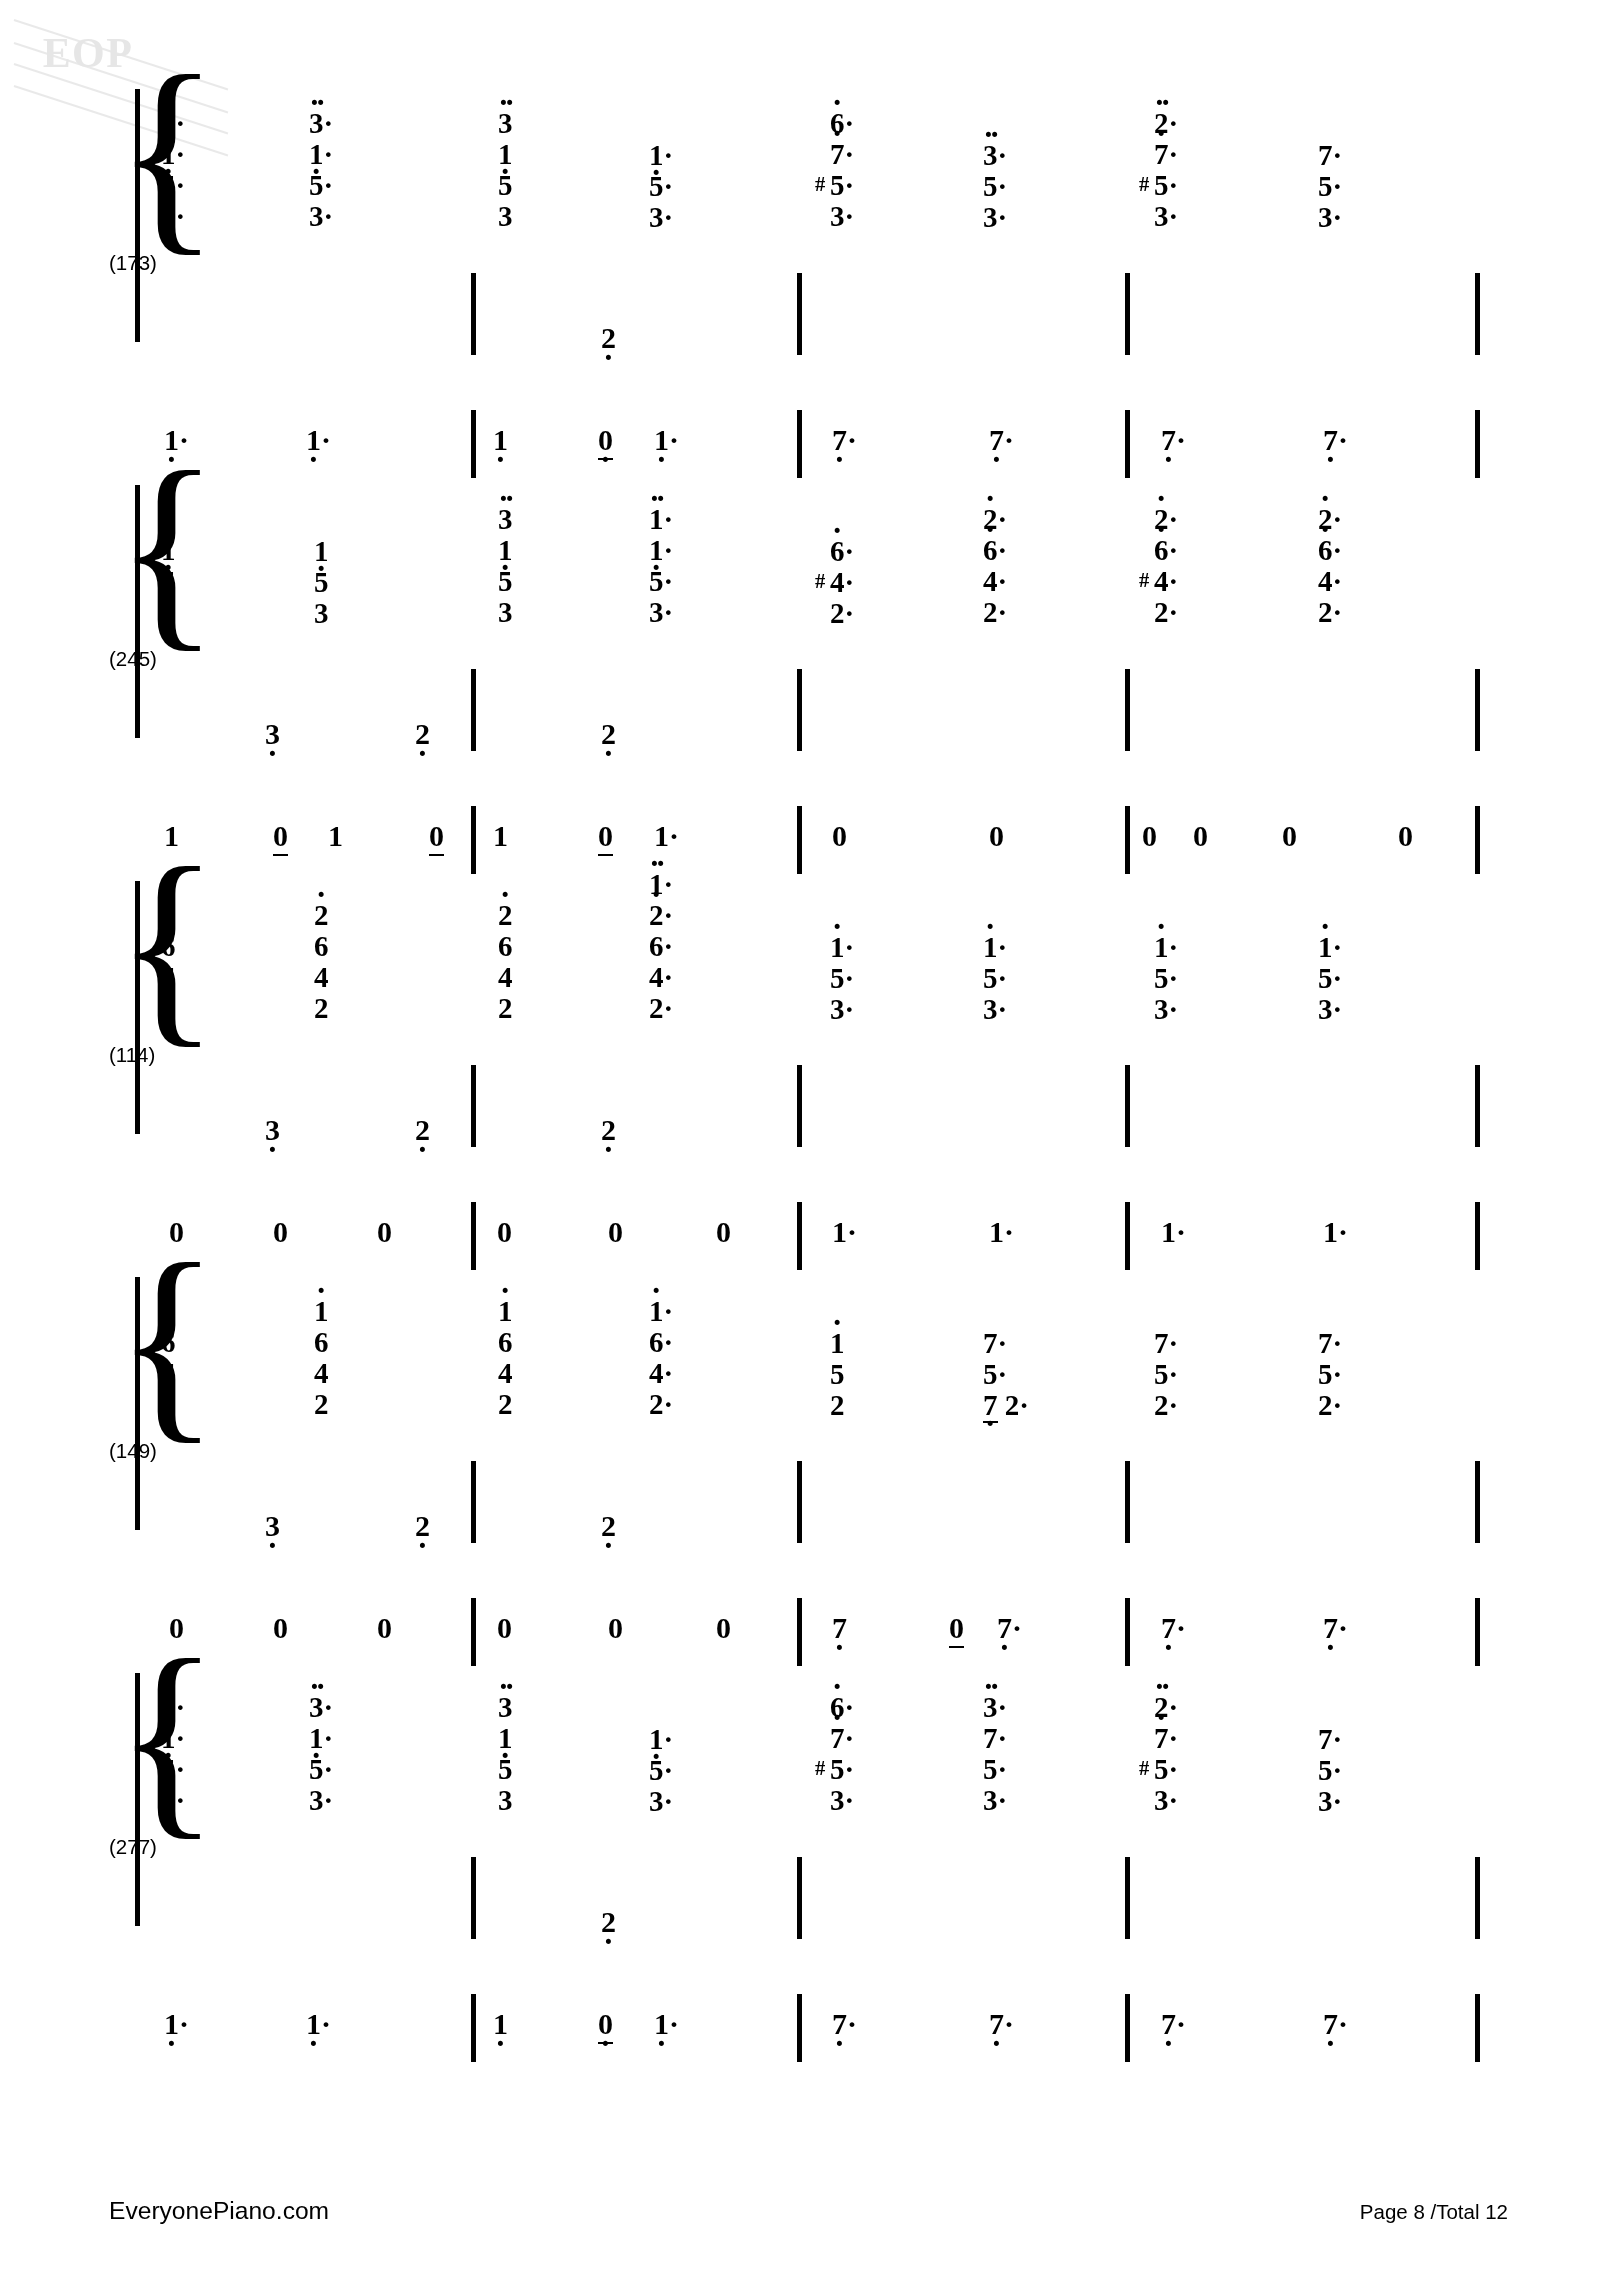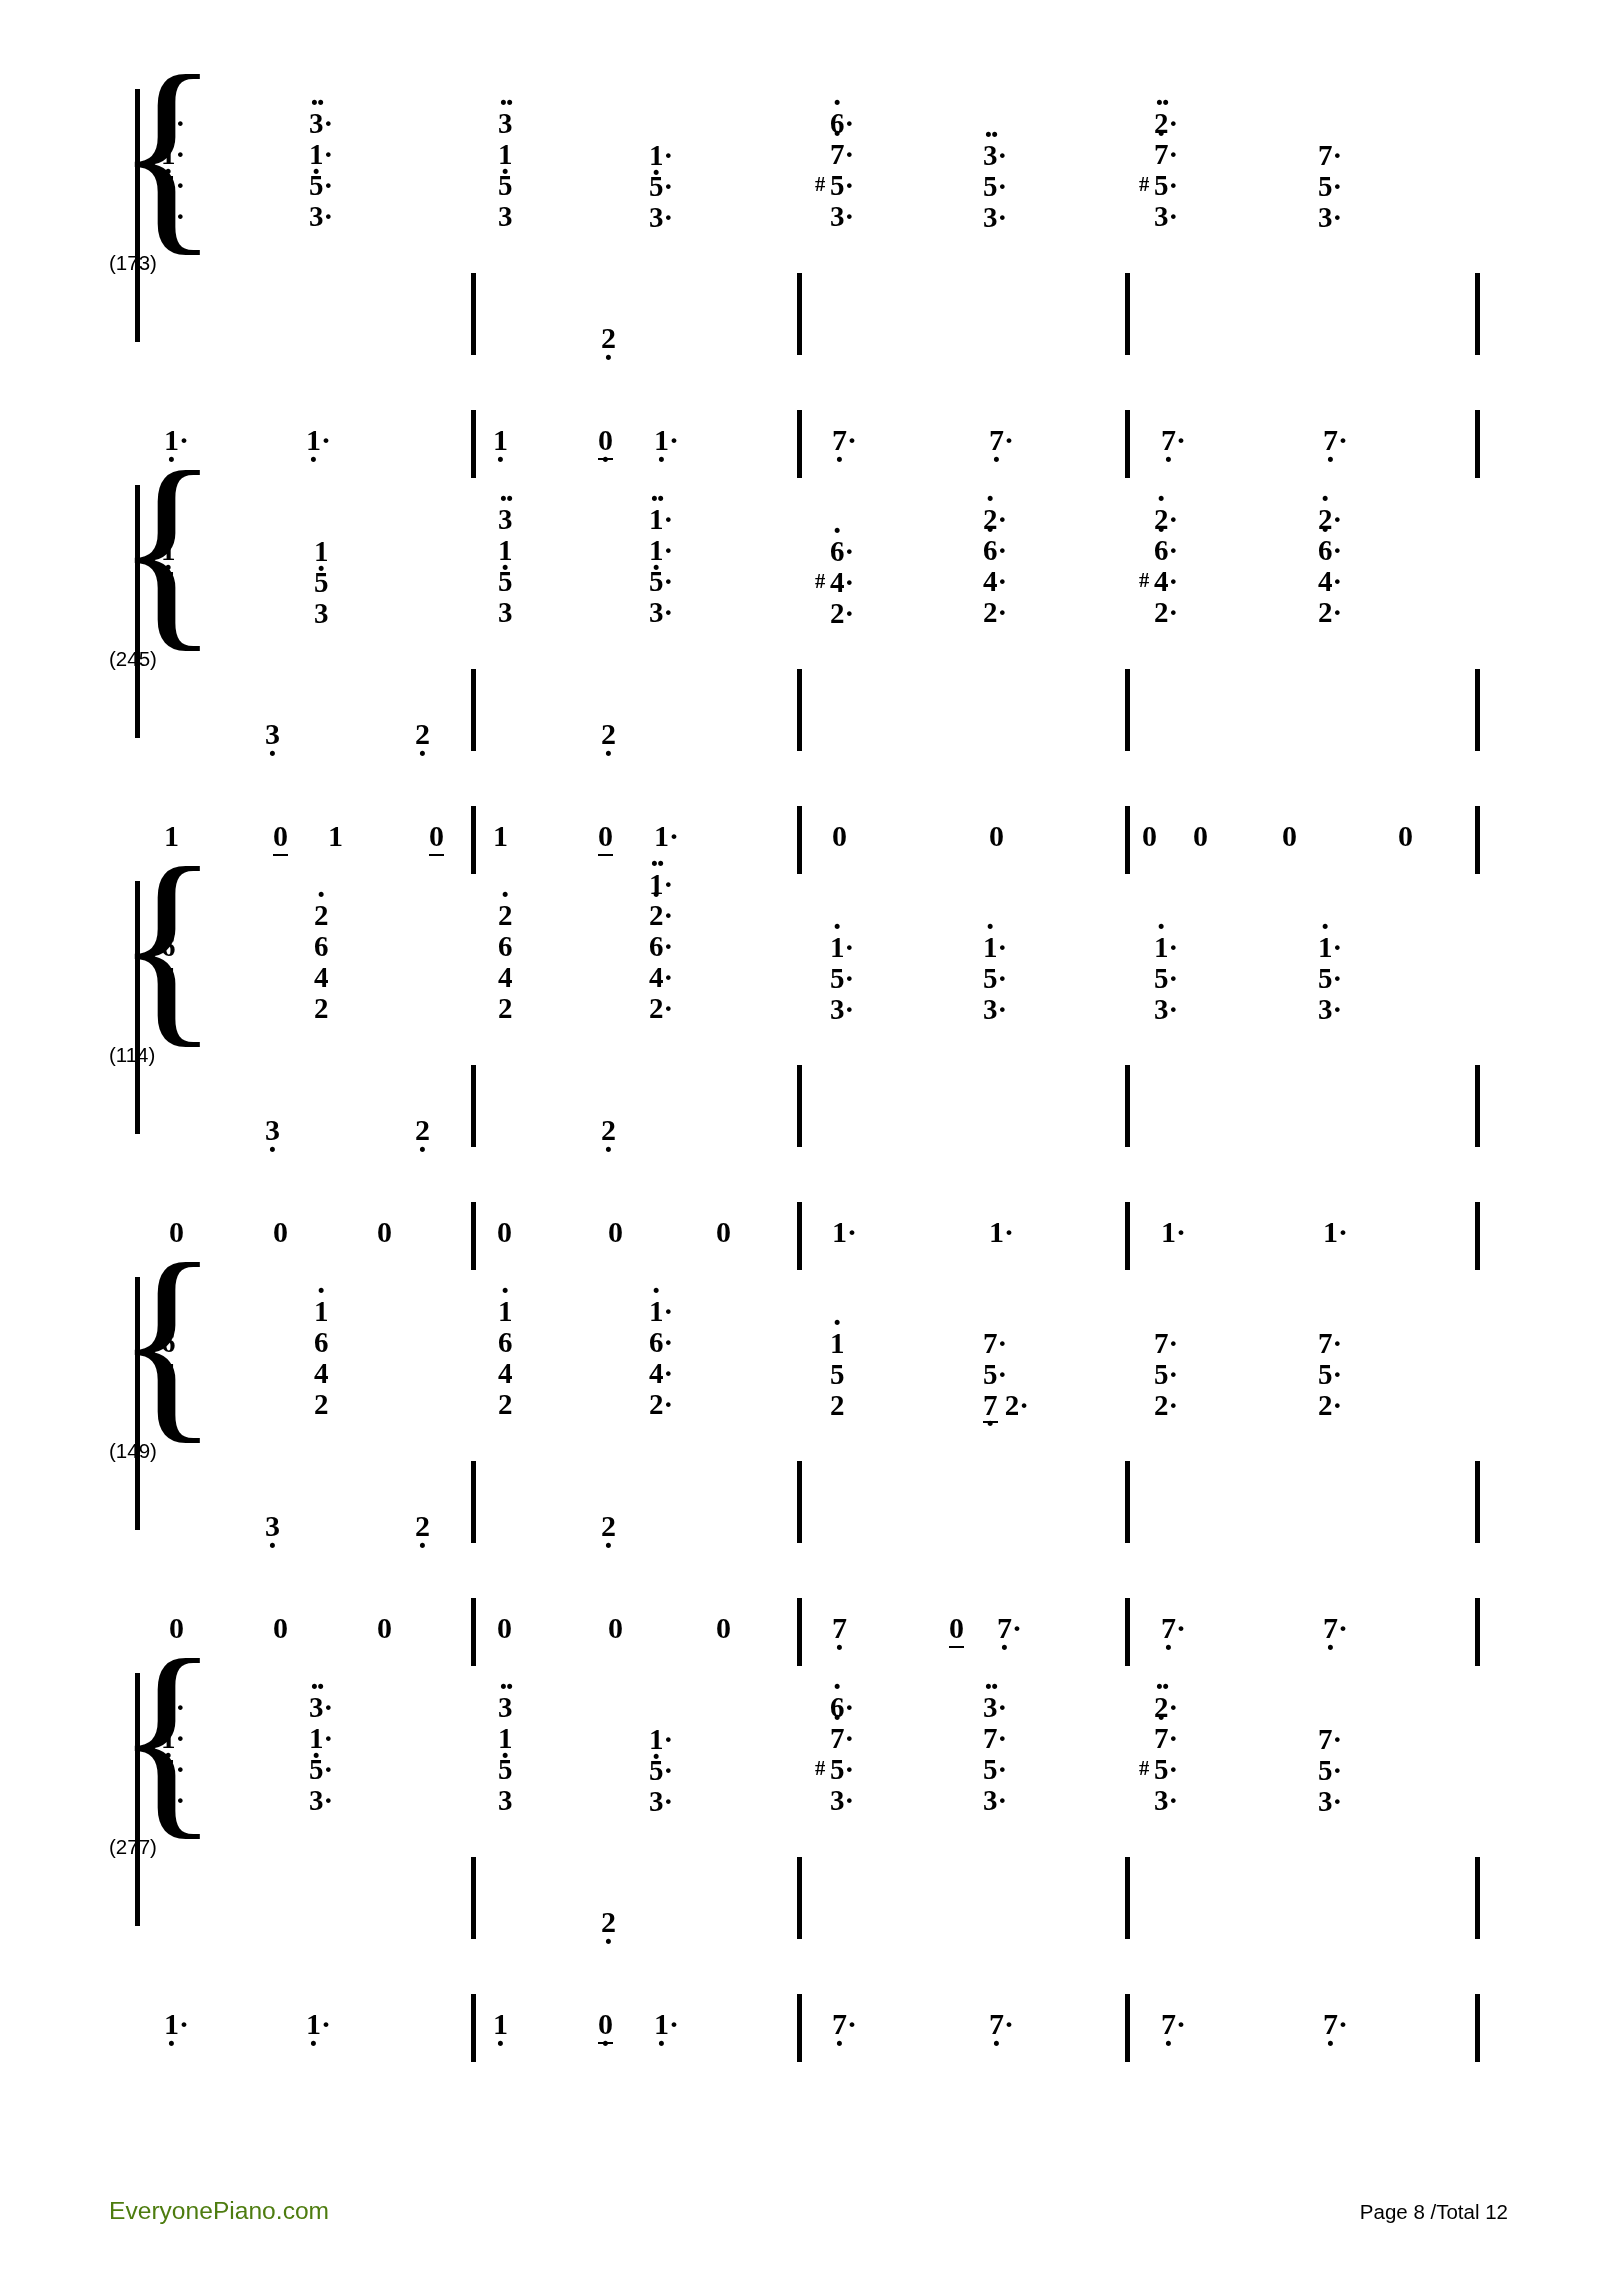--- a/index.html
+++ b/index.html
@@ -82,32 +82,39 @@
   .bass{
     position:absolute;font-family:"Liberation Serif",serif;
     font-size:30px;font-weight:bold;white-space:nowrap;
   }
   .underline{
     border-bottom:2.7px solid #000;padding-bottom:1.4px;
   }
 
   .footer-left{
     position:absolute;left:109px;top:2197px;
-    font-family:"Liberation Sans",sans-serif;font-size:24.6px;color:#4d7c0f;
+    font-family:"Liberation Sans",sans-serif;font-size:24.6px;color:#000000;
   }
   .footer-right{
     position:absolute;right:115px;top:2200px;
     font-family:"Liberation Sans",sans-serif;font-size:20.5px;color:#000;
   }
 </style>
 </head>
 <body>
 
 <div class="page">
 
+  <div class="watermark">
+    <div class="wm-line" style="top:13.7px;transform:rotate(18deg);"></div>
+    <div class="wm-line" style="top:36px;transform:rotate(18deg);"></div>
+    <div class="wm-line" style="top:57px;transform:rotate(18deg);"></div>
+    <div class="wm-line" style="top:79px;transform:rotate(18deg);"></div>
+    <div class="wm-text">EOP</div>
+  </div>
 
   <div class="system" style="top:82px;">
     <div class="brace" style="top:-27px;">{</div>
     <div class="measure-label" style="left:109px;top:169px;">(173)</div>
 
     <div class="barline" style="left:135px;top:6.8px;height:253px;"></div>
     <div class="barline" style="left:471px;top:191px;height:82px;"></div>
     <div class="barline" style="left:797px;top:191px;height:82px;"></div>
     <div class="barline" style="left:1125px;top:191px;height:82px;"></div>
     <div class="barline" style="left:1475px;top:191px;height:82px;"></div>

